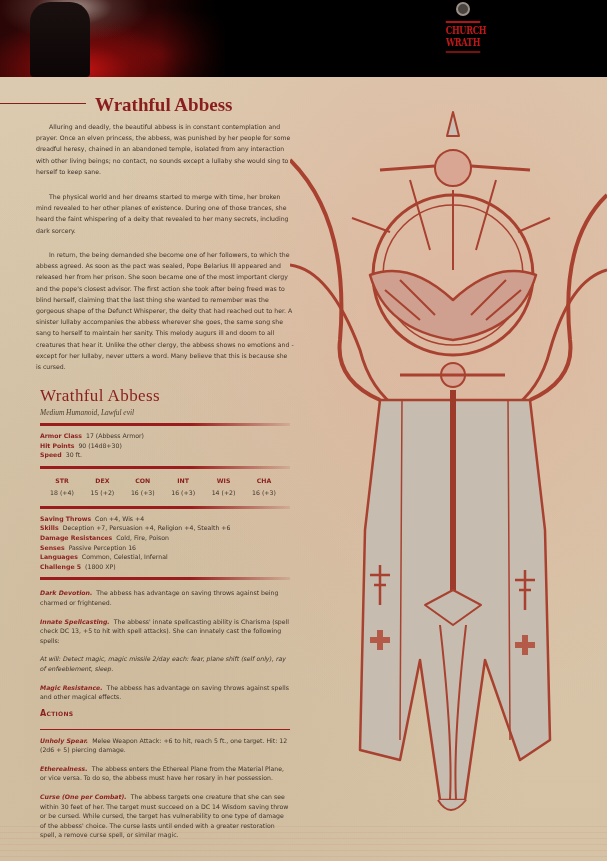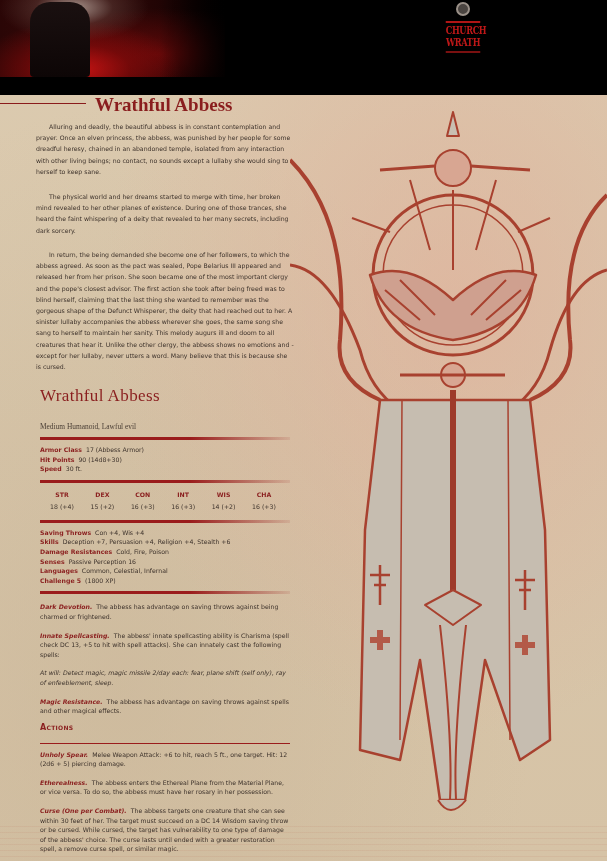--- a/index.html
+++ b/index.html
@@ -12,21 +12,21 @@
   }
   .page {
     position: absolute; inset: 0;
     background:
       radial-gradient(ellipse at 75% 35%, rgba(225,170,150,0.55) 0%, rgba(225,170,150,0.0) 55%),
       radial-gradient(ellipse at 20% 80%, rgba(190,170,140,0.35) 0%, rgba(0,0,0,0) 60%),
       linear-gradient(180deg, #dccbb0 0%, #d8c6aa 50%, #d6c3a6 100%);
   }
   
   .banner {
-    position: absolute; left: 0; top: 0; width: 607px; height: 95px;
+    position: absolute; left: 0; top: 0; width: 607px; height: 77px;
     background: #000;
     overflow: hidden;
   }
   .banner-art {
     position: absolute; left: 0; top: 0; width: 225px; height: 77px;
     background:
       radial-gradient(ellipse at 33% 10%, rgba(200,190,180,0.75) 0%, rgba(120,100,90,0.3) 18%, rgba(0,0,0,0) 35%),
       radial-gradient(ellipse at 35% 90%, rgba(220,20,20,0.85) 0%, rgba(150,10,10,0.5) 25%, rgba(0,0,0,0) 50%),
       radial-gradient(ellipse at 70% 70%, rgba(120,10,10,0.7) 0%, rgba(0,0,0,0) 60%),
       linear-gradient(90deg, #2a0606 0%, #3a0a0a 35%, #1a0303 80%, #000 100%);
@@ -73,22 +73,22 @@
   .lore.p3 { top: 249px; }
 
   .statblock {
     position: absolute; left: 40px; top: 386px; width: 250px;
   }
   .sb-name {
     font-family: "Liberation Serif", serif; font-size: 17px; color: #8a1e1e;
     letter-spacing: 0.4px; line-height: 20px;
   }
   .sb-type {
-    font-family: "Liberation Serif", serif; font-size: 7.4px;
-    color: #4a3e35; margin-top: 16px;
+    font-family: "Liberation Serif", serif; font-style: italic; font-size: 7.4px;
+    color: #4a3e35; margin-top: 2px;
   }
   .sb-rule {
     height: 3px; margin: 6px 0 5px 0;
     background: linear-gradient(90deg, #9a1c1c 0%, #9a1c1c 60%, rgba(154,28,28,0.1) 100%);
   }
   .sb-line {
     font-size: 6.2px; line-height: 9.6px; color: #3d322b;
   }
   .sb-line .k { color: #8a1e1e; font-weight: bold; margin-right: 4px; }
   .abilities {

